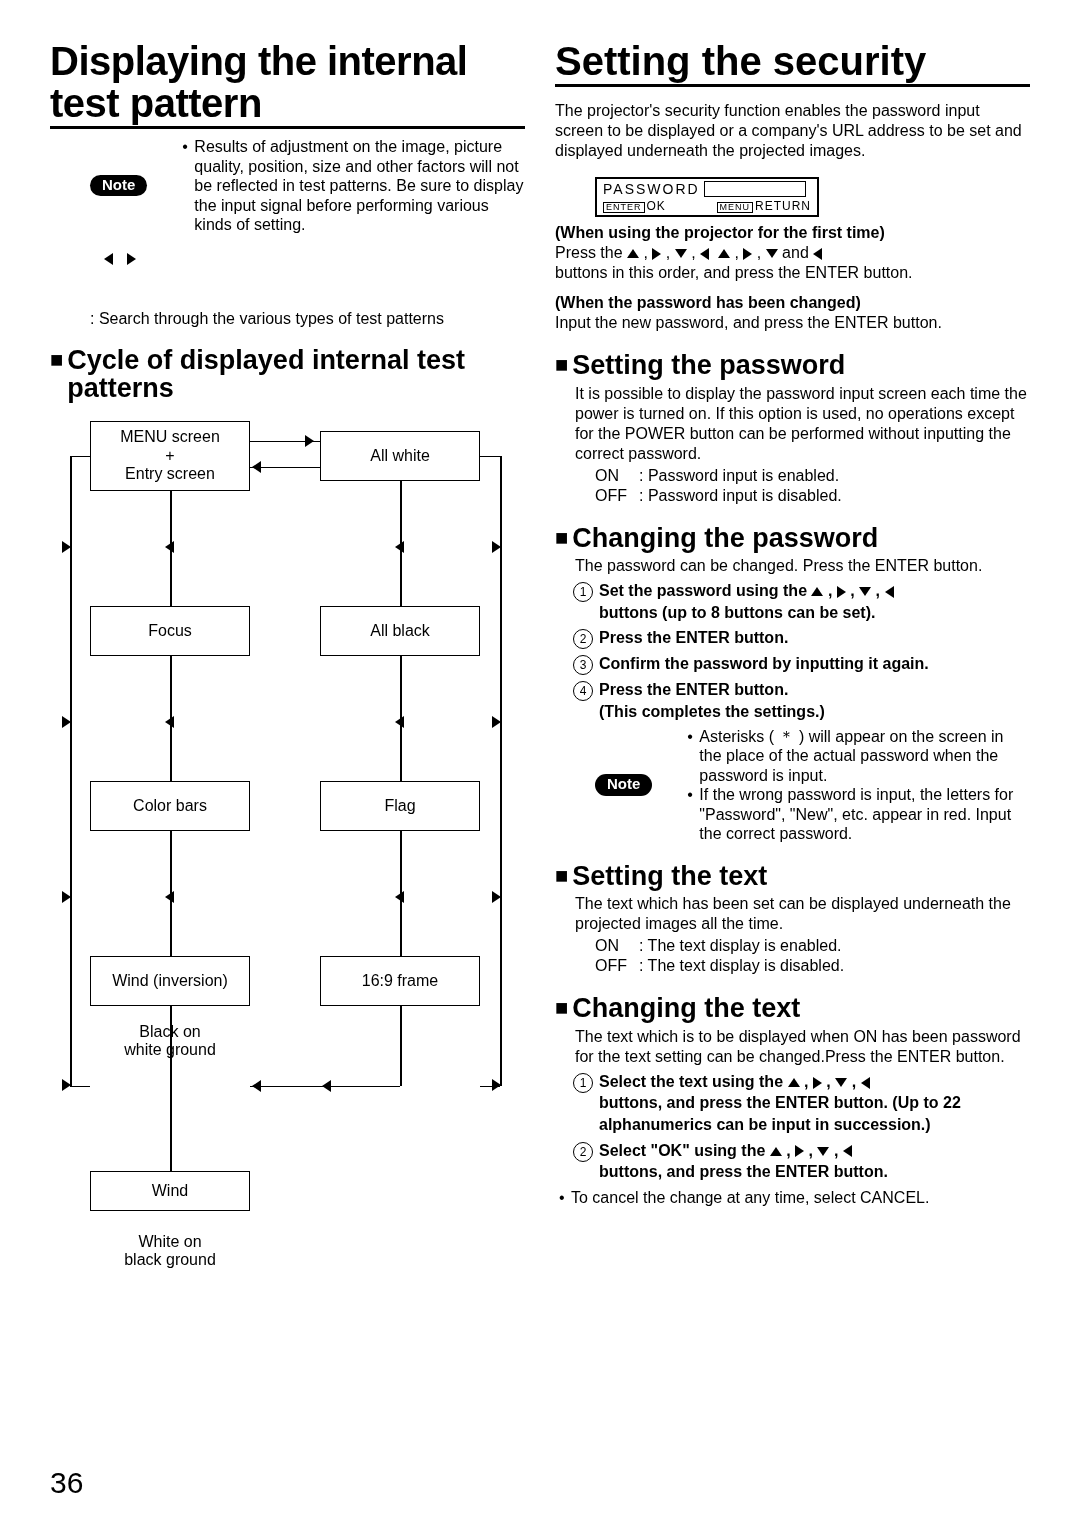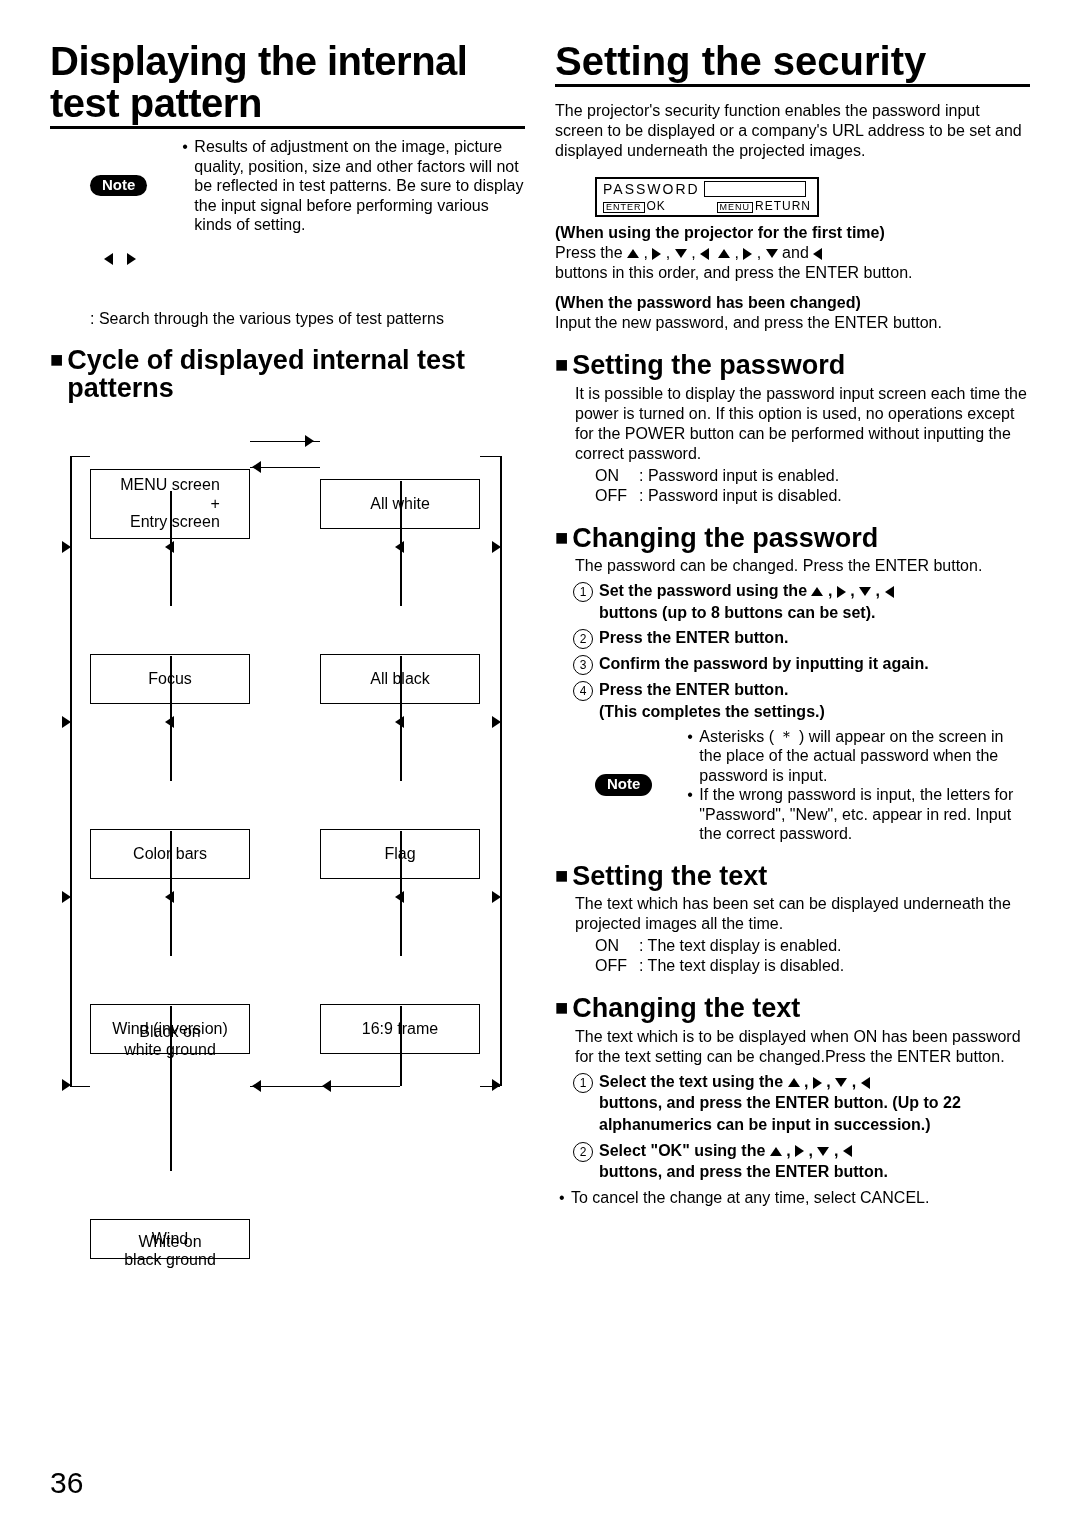--- a/index.html
+++ b/index.html
@@ -99,24 +99,23 @@
   .tri.sm.up    { border-left:6px solid transparent; border-right:6px solid transparent; border-bottom:9px solid #000; }
   .tri.sm.down  { border-left:6px solid transparent; border-right:6px solid transparent; border-top:9px solid #000; }
   .tri.sm.left  { border-top:6px solid transparent; border-bottom:6px solid transparent; border-right:9px solid #000; }
   .tri.sm.right { border-top:6px solid transparent; border-bottom:6px solid transparent; border-left:9px solid #000; }
 
   
   .diagram { position: relative; width: 460px; height: 950px; margin-top: 8px; font-size: 16px; }
   .diagram .dbox {
     position: absolute; border: 1.5px solid #000;
     display:flex; align-items:center; justify-content:center;
-    text-align:right; padding: 4px 10px; box-sizing:border-box;
+    text-align:center; padding: 4px 10px; box-sizing:border-box;
     background: #fff;
     line-height: 1.15;
-    margin-top: 48px;
   }
   .diagram .dtri { position:absolute; }
   .diagram .dline { position:absolute; background:#000; }
   .diagram .dlabel { position:absolute; text-align:center; line-height:1.15; }
 
   .page-num { position:absolute; left:50px; bottom:26px; font-size:30px; }
 
   .first-time { font-size:16px; line-height:1.25; }
   .first-time .hdr { font-weight:bold; margin-top:6px; }
 </style>

